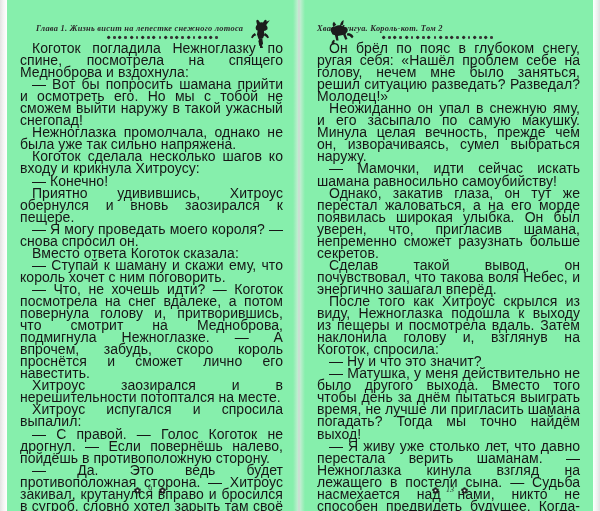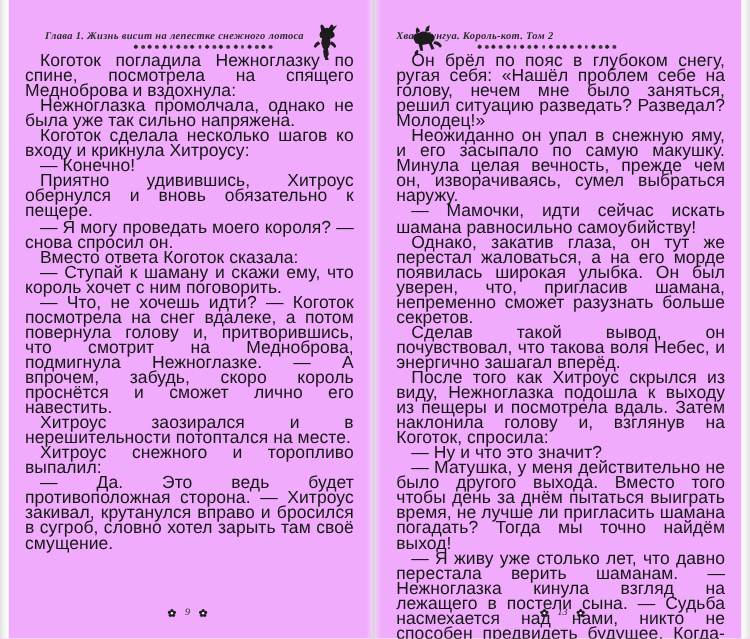--- a/index.html
+++ b/index.html
@@ -57,21 +57,21 @@
         rgba(255,255,255,0) 100%);
     z-index: 4;
     pointer-events: none;
   }
 
   .page {
     position: relative;
     width: 300px;
     height: 511px;
     box-sizing: border-box;
-    background: #f0abfc;
+    background: #86efac;
   }
   .page-left  { padding: 0 17px 0 20px; }
   .page-right { padding: 0 20px 0 17px; }
 
   
   .runhead {
     position: relative;
     height: 42px;
     padding-top: 25px;
     box-sizing: border-box;
@@ -201,30 +201,32 @@
             <path d="M24 9 q4 -5 9 -6 -3 4 -6 8z"></path>
             <path d="M13 20 q-4 2 -5 6 l2 1 q2 -3 5 -4z"></path>
             <path d="M27 20 q4 2 5 6 l-2 1 q-2 -3 -5 -4z"></path>
           </g>
         </svg>
       </div>
     </div>
 
     <div class="body">
       <p>Коготок погладила Нежноглазку по спине, посмотрела на спящего Медноброва и вздохнула:</p>
+      <p>— Вот бы попросить шамана прийти и осмотреть его. Но мы с тобой не сможем выйти наружу в такой ужасный снегопад!</p>
       <p>Нежноглазка промолчала, однако не была уже так сильно напряжена.</p>
       <p>Коготок сделала несколько шагов ко входу и крикнула Хитроусу:</p>
       <p>— Конечно!</p>
-      <p>Приятно удивившись, Хитроус обернулся и вновь обязательно к пещере.</p>
+      <p>Приятно удивившись, Хитроус обернулся и вновь заозирался к пещере.</p>
       <p>— Я могу проведать моего короля? — снова спросил он.</p>
       <p>Вместо ответа Коготок сказала:</p>
       <p>— Ступай к шаману и скажи ему, что король хочет с ним поговорить.</p>
       <p>— Что, не хочешь идти? — Коготок посмотрела на снег вдалеке, а потом повернула голову и, притворившись, что смотрит на Медноброва, подмигнула Нежноглазке. — А впрочем, забудь, скоро король проснётся и сможет лично его навестить.</p>
       <p>Хитроус заозирался и в нерешительности потоптался на месте.</p>
-      <p>Хитроус снежного и торопливо выпалил:</p>
+      <p>Хитроус испугался и спросила выпалил:</p>
+      <p>— С правой. — Голос Коготок не дрогнул. — Если повернёшь налево, пойдёшь в противоположную сторону.</p>
       <p>— Да. Это ведь будет противоположная сторона. — Хитроус закивал, крутанулся вправо и бросился в сугроб, словно хотел зарыть там своё смущение.</p>
     </div>
 
     <div class="folio">
       <span class="flower">
         <svg viewBox="0 0 12 12" aria-hidden="true">
           <g fill="#1f1f1f">
             <circle cx="6" cy="2.6" r="2.3"></circle>
               <circle cx="9.4" cy="5" r="2.3"></circle>
             <circle cx="8.1" cy="9" r="2.3"></circle>

